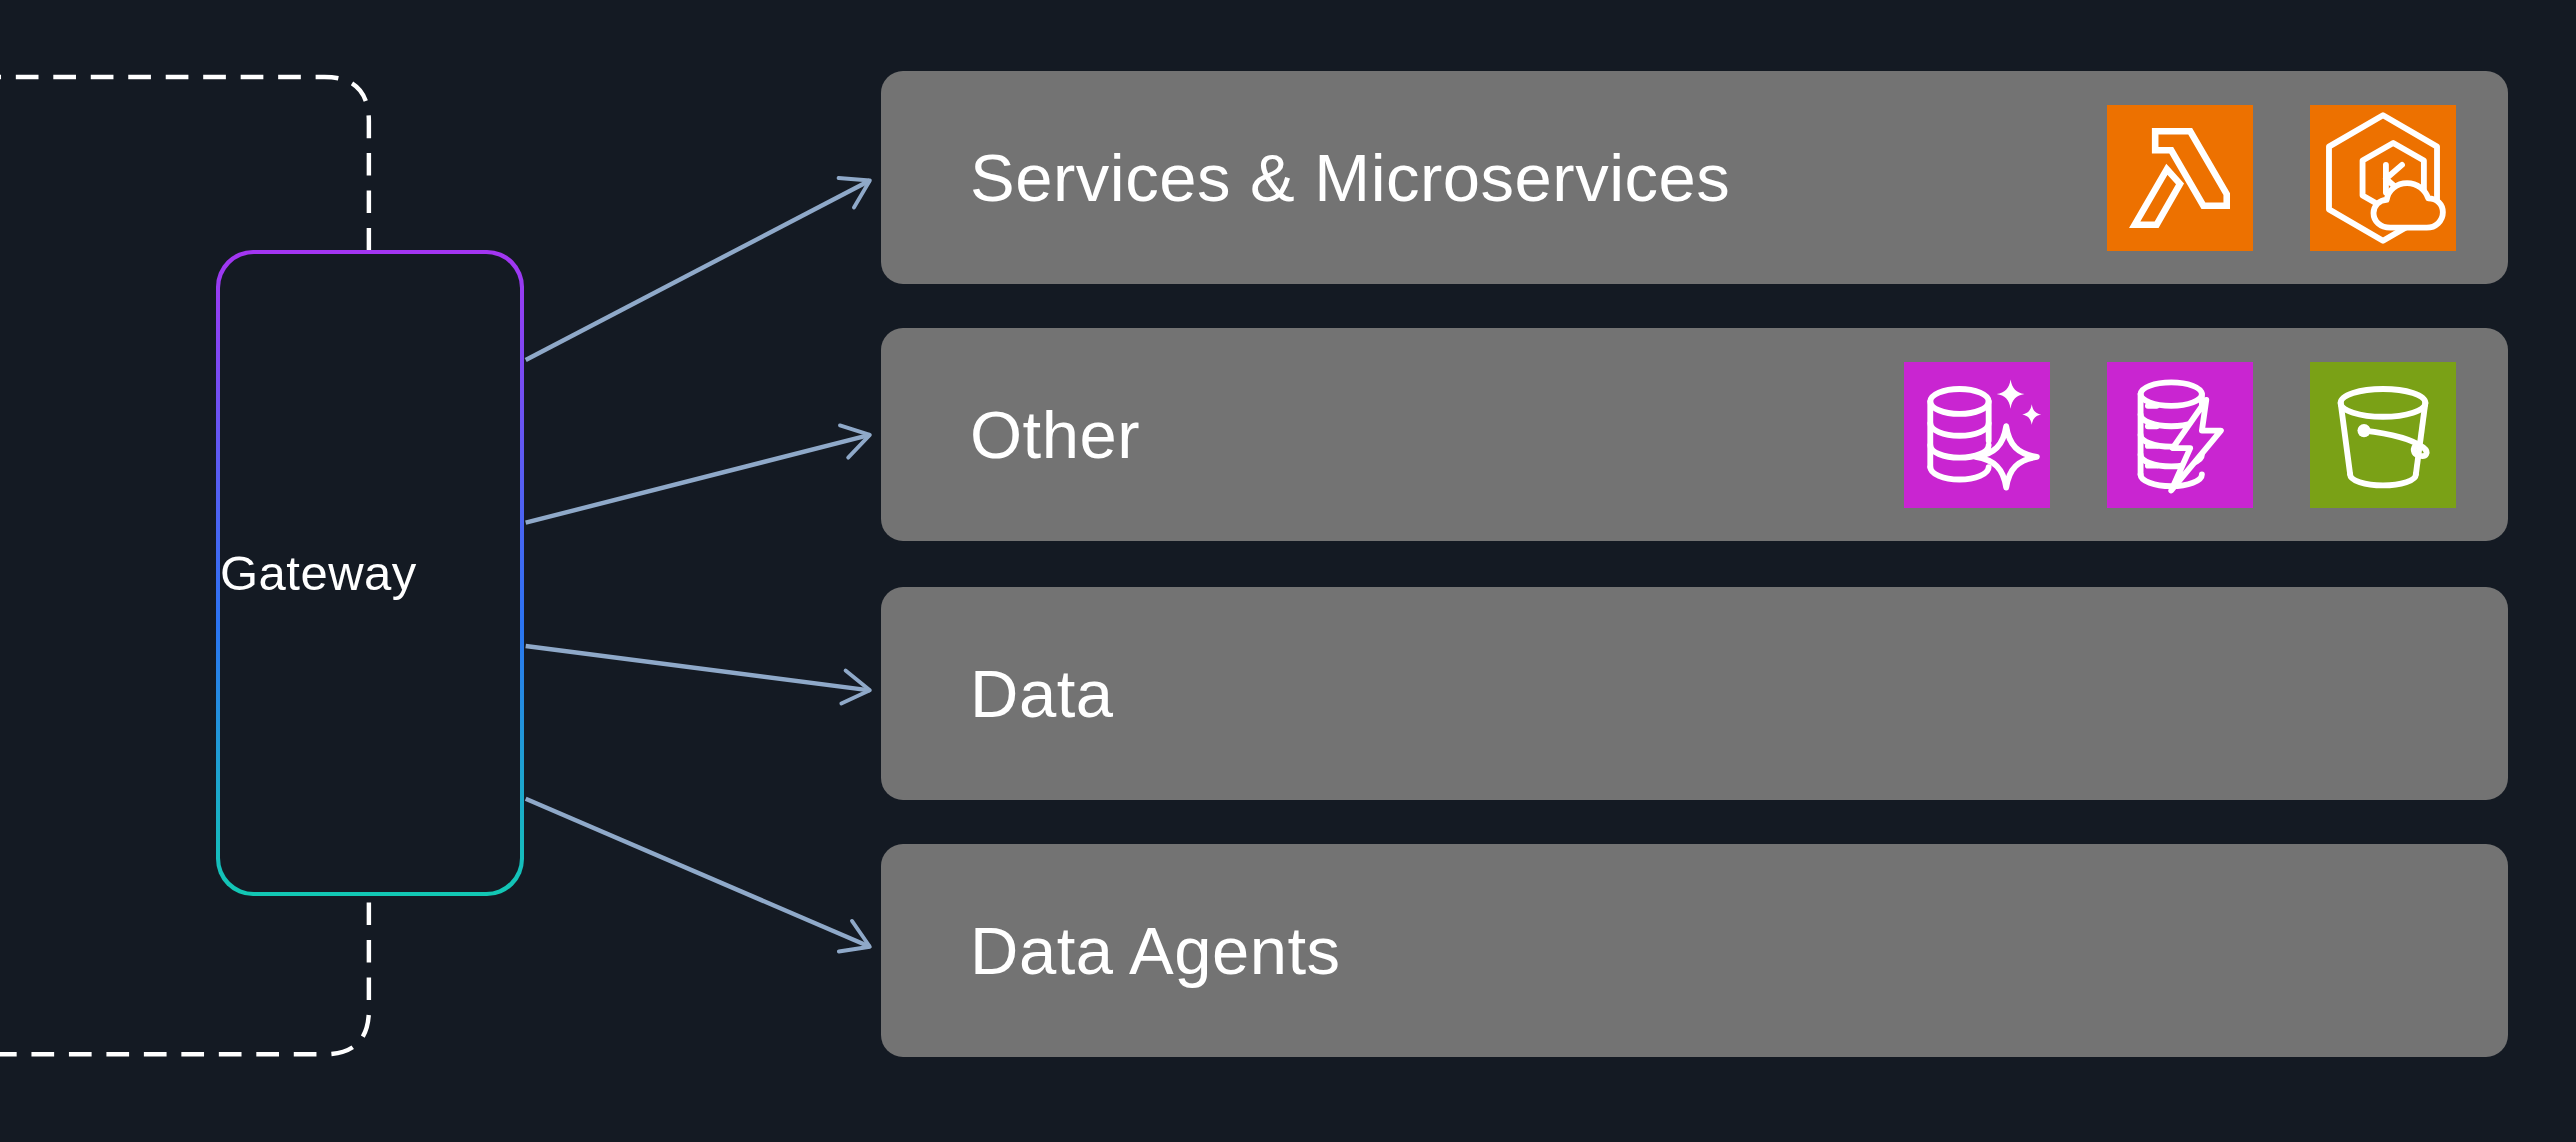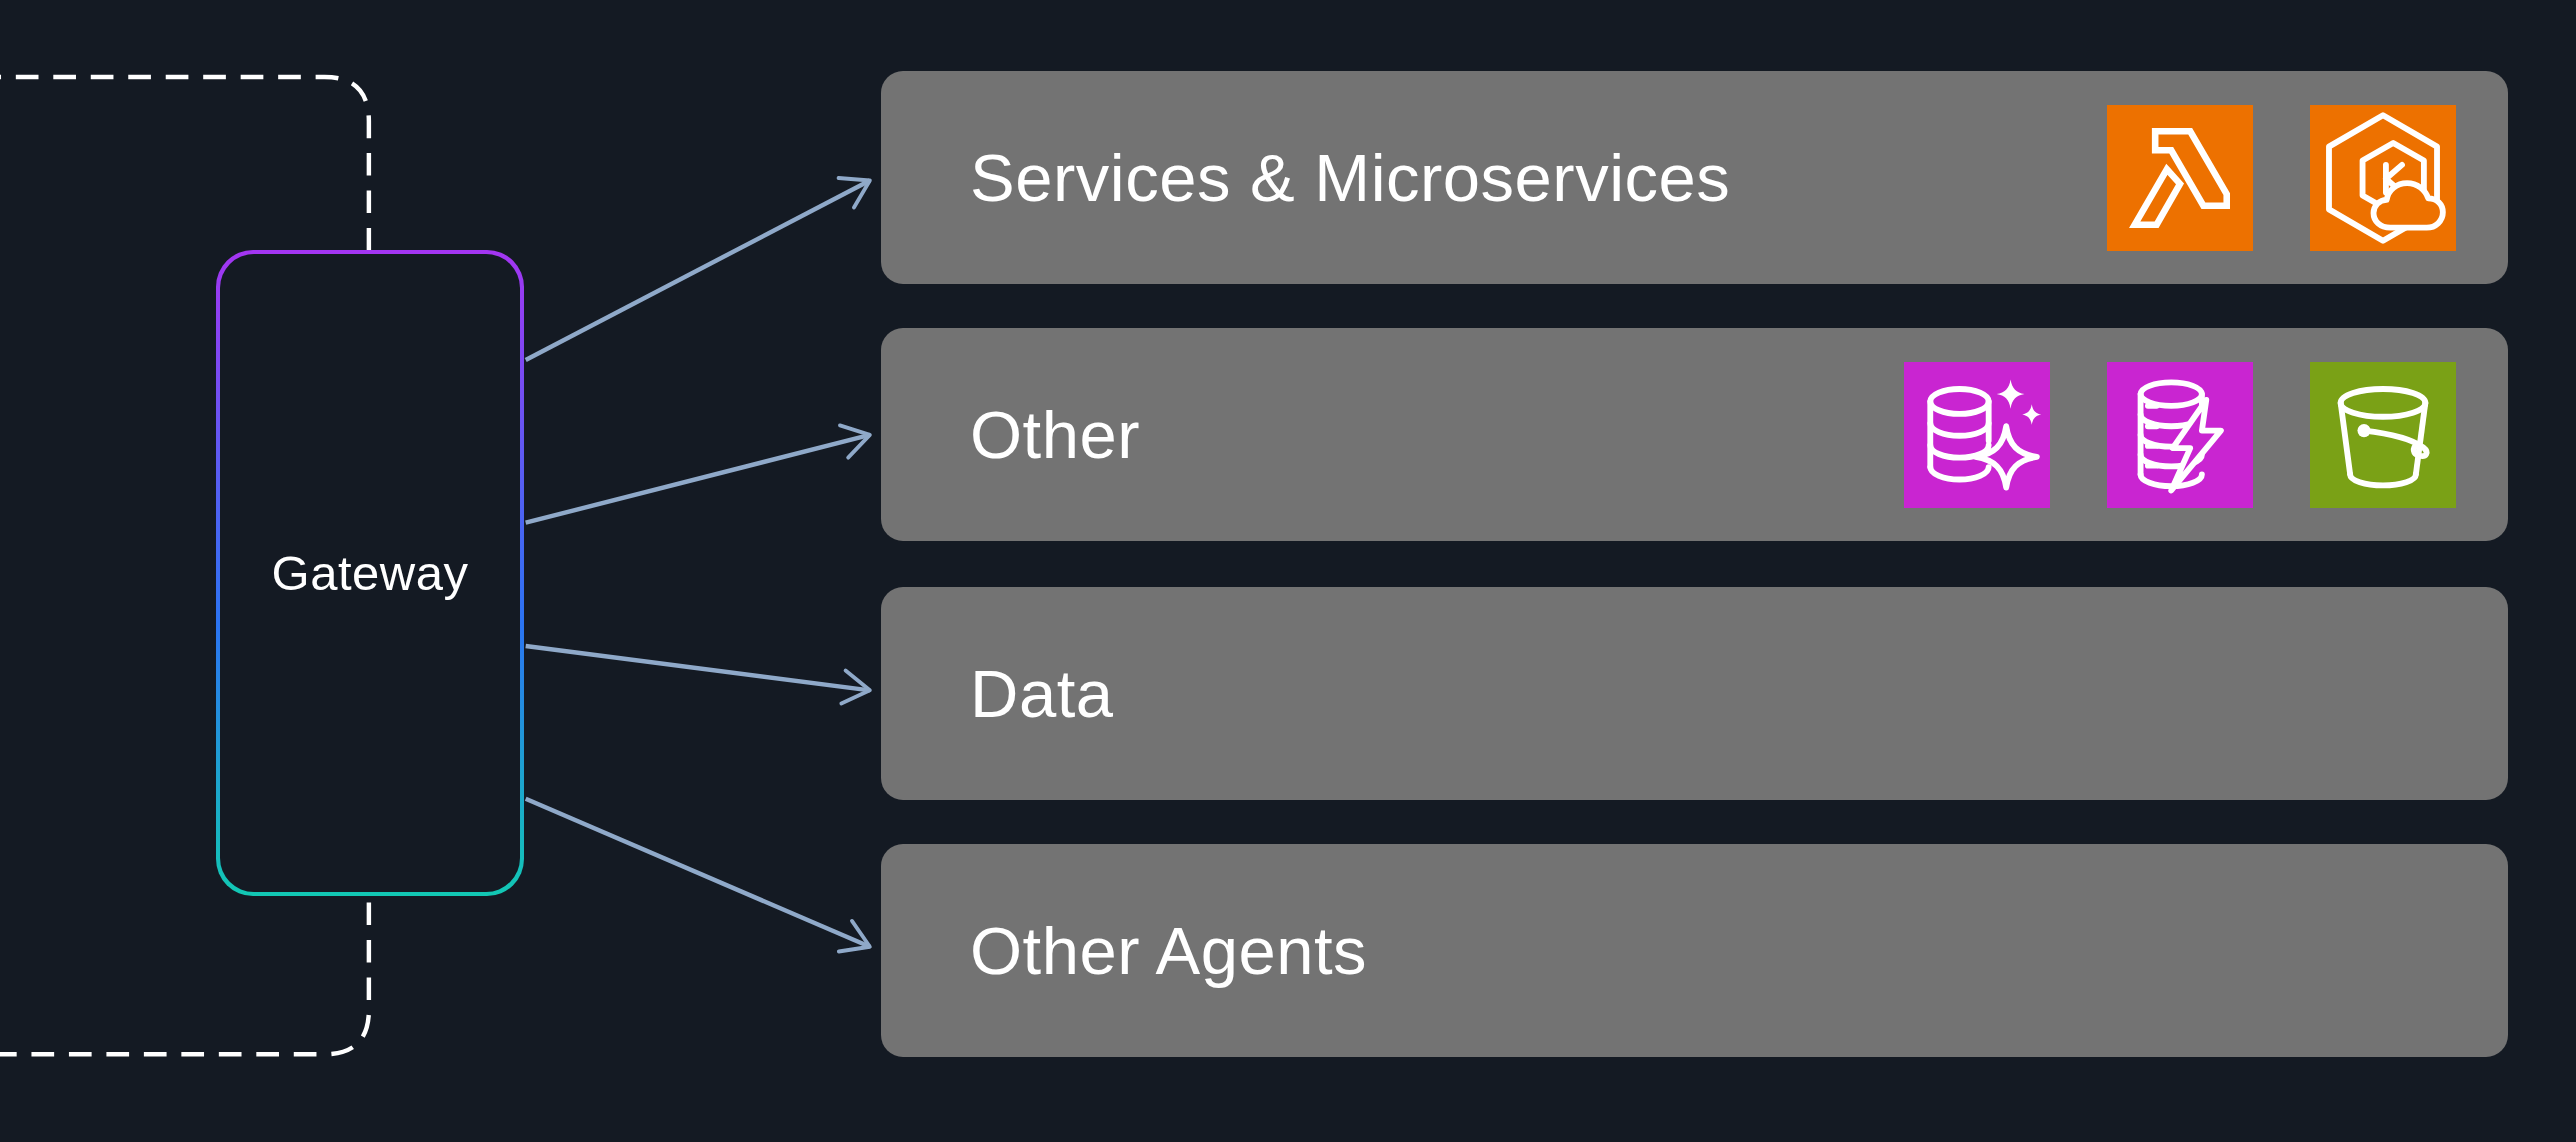--- a/index.html
+++ b/index.html
@@ -26,21 +26,21 @@
     border-radius: 37px;
     background: linear-gradient(180deg, #A435F2 0%, #5E5AF3 32%, #2B74F2 58%, #12C8B4 100%);
   }
   .gateway-inner {
     position: absolute;
     inset: 4px;
     border-radius: 34px;
     background: #141A23;
     display: flex;
     align-items: center;
-    justify-content: center;
+    justify-content: flex-start;
   }
   .gateway-label {
     color: #FFFFFF;
     font-size: 49px;
     letter-spacing: 0.5px;
   }
   
   .panel {
     position: absolute;
     left: 881px;
@@ -174,17 +174,17 @@
         </svg>
       </div>
     </div>
   </div>
 
   <div class="panel panel-3">
     <span class="panel-label">Data</span>
   </div>
 
   <div class="panel panel-4">
-    <span class="panel-label">Other Agents</span>
+    <span class="panel-label">Data Agents</span>
   </div>
 
 </div>
 
 
 </body></html>

